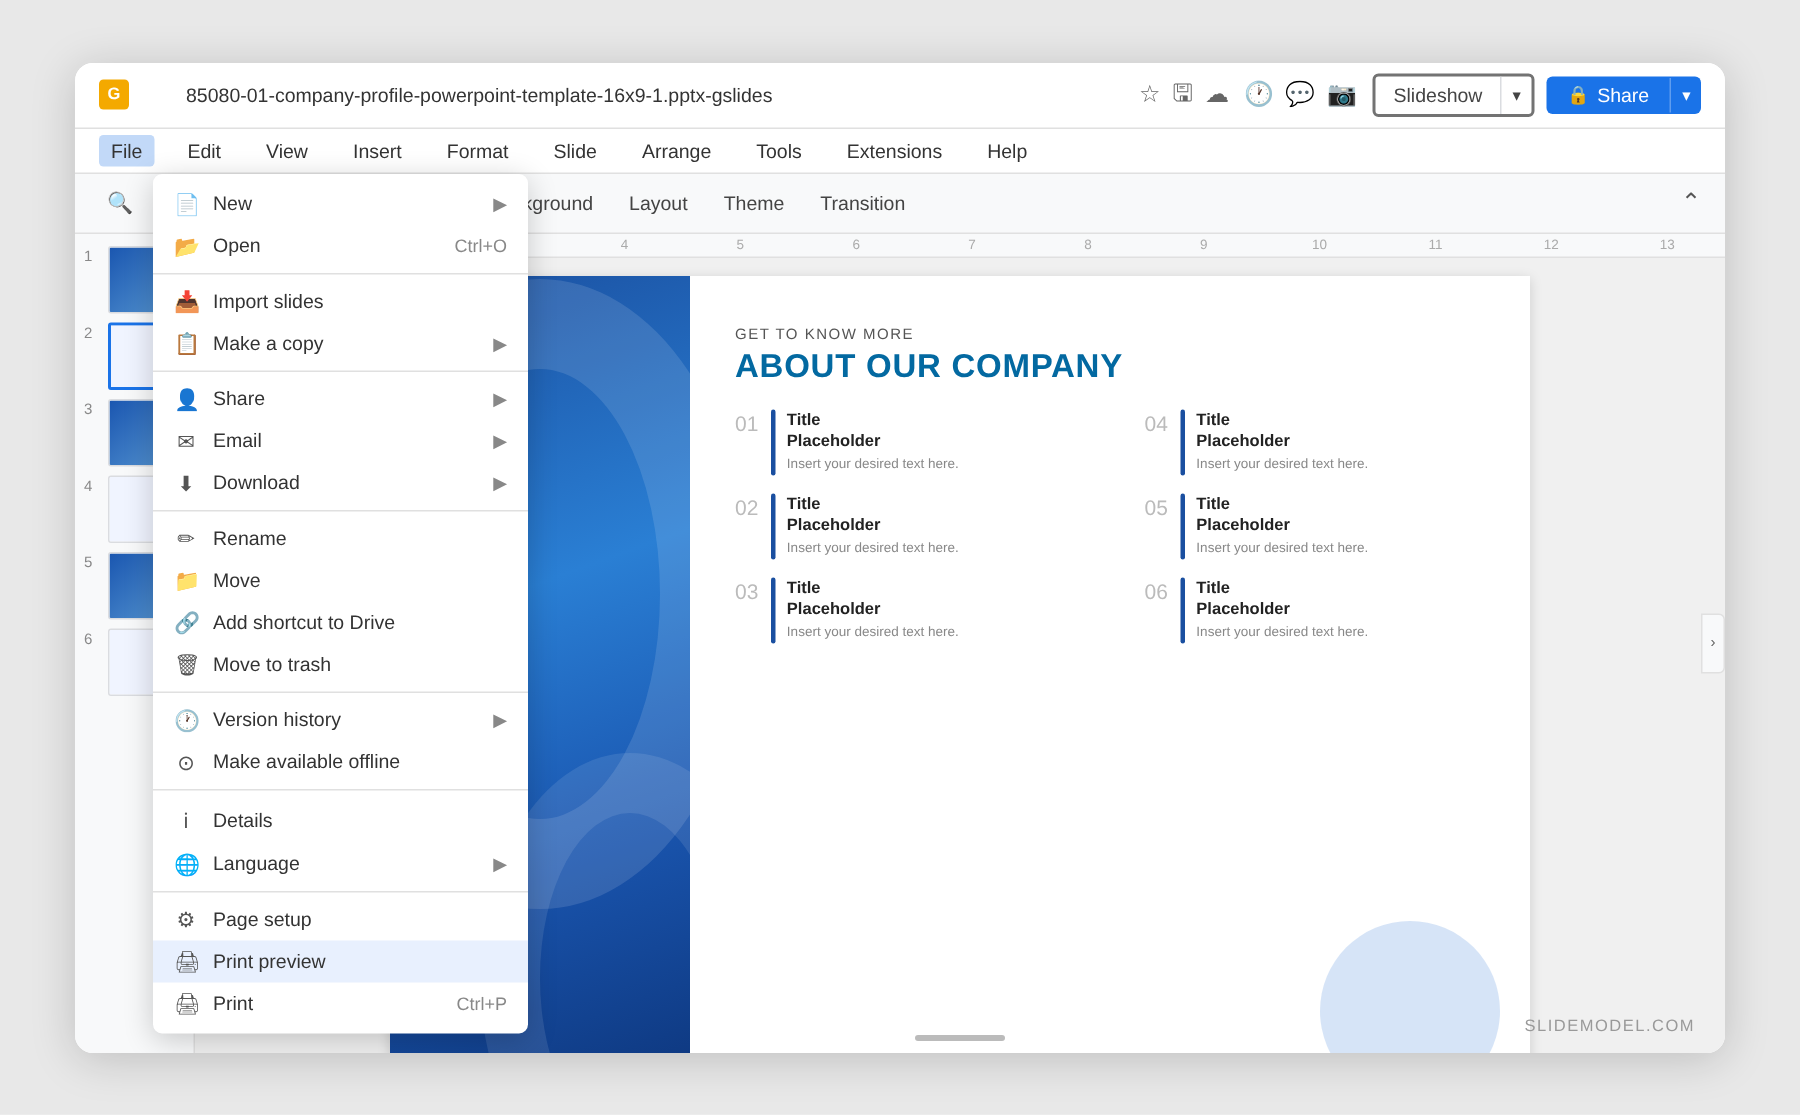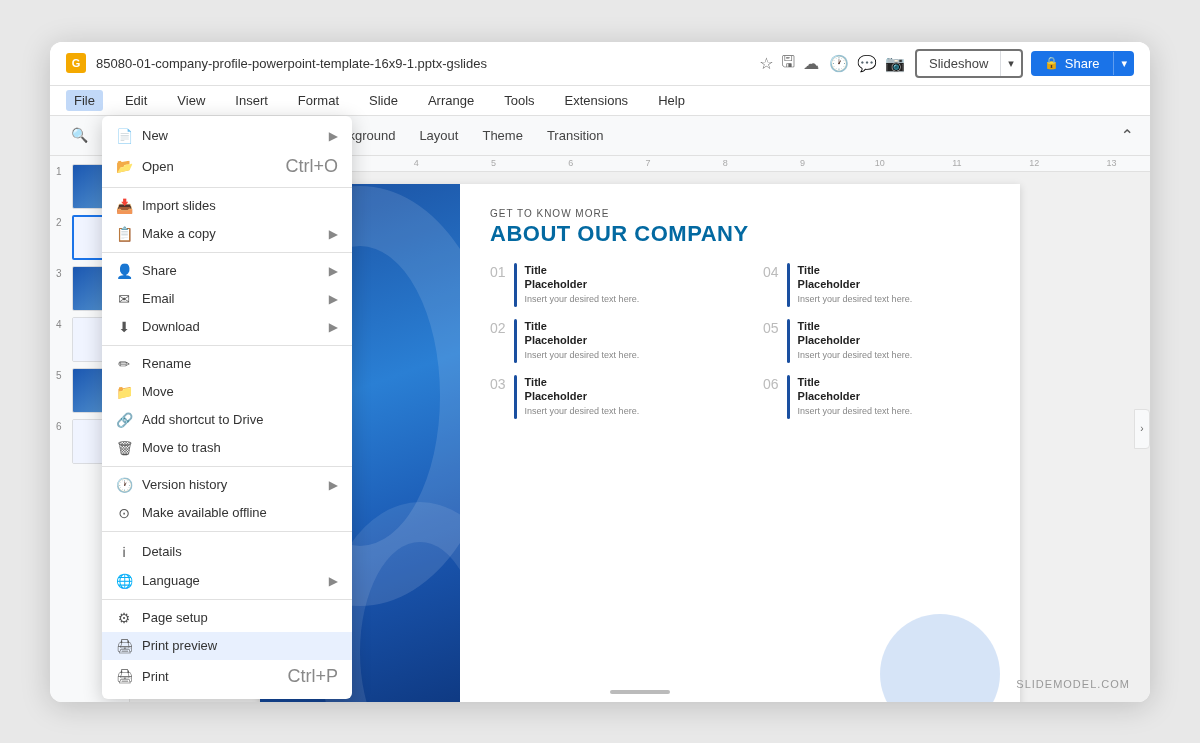--- a/index.html
+++ b/index.html
@@ -38,20 +38,21 @@
       width: 20px; height: 20px;
       background: #f4a900;
       border-radius: 3px;
       display: flex; align-items: center; justify-content: center;
       font-size: 11px; color: white; font-weight: bold; flex-shrink: 0;
     }
     .title-bar .file-name {
       font-size: 13px;
       color: #333;
       flex: 1;
+      margin-left: 28px;
     }
     .title-bar .title-icons {
       display: flex; gap: 8px; align-items: center;
     }
     .title-bar .title-icons span {
       font-size: 16px; color: #666; cursor: pointer;
     }
     .title-bar .right-controls {
       display: flex; gap: 8px; align-items: center;
     }
@@ -238,21 +239,21 @@
       position: absolute;
       top: 60%;
       left: 30%;
       width: 120px;
       height: 220px;
       border-radius: 50%;
       border: 40px solid rgba(255,255,255,0.1);
     }
     .slide-right {
       position: absolute;
-      left: 210px; top: 0;
+      left: 210px; top: 10px;
       right: 0;
       height: 100%;
       padding: 24px 20px;
     }
     .slide-title-small {
       font-size: 10px;
       color: #555;
       letter-spacing: 1px;
       text-transform: uppercase;
       margin-bottom: 2px;
@@ -333,21 +334,21 @@
       color: #333;
       gap: 10px;
       position: relative;
     }
     .dd-item:hover, .dd-item.highlighted {
       background: #e8f0fe;
     }
     .dd-item.highlighted { background: #e8f0fe; }
     .dd-icon { font-size: 14px; color: #555; width: 16px; text-align: center; flex-shrink: 0; }
     .dd-label { flex: 1; }
-    .dd-shortcut { color: #888; font-size: 18px; }
+    .dd-shortcut { color: #888; font-size: 12px; }
     .dd-arrow { color: #888; font-size: 12px; }
     .dd-sep { height: 1px; background: #e0e0e0; margin: 4px 0; }
     
     .canvas-scroll {
       position: absolute;
       bottom: 8px;
       left: 50%;
       transform: translateX(-50%);
       width: 60px;
       height: 4px;

